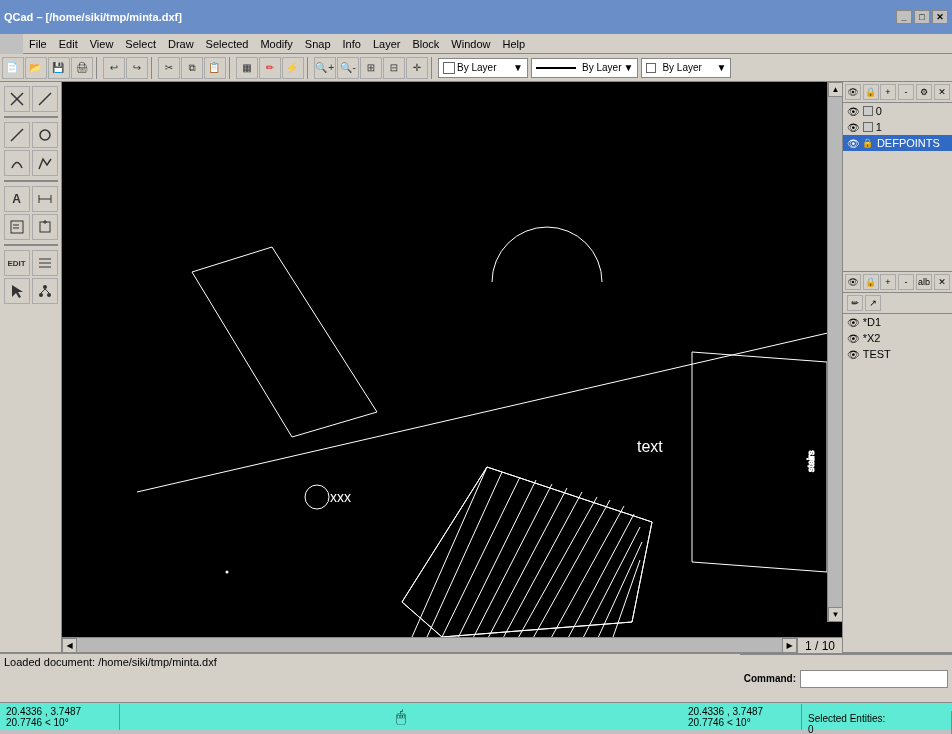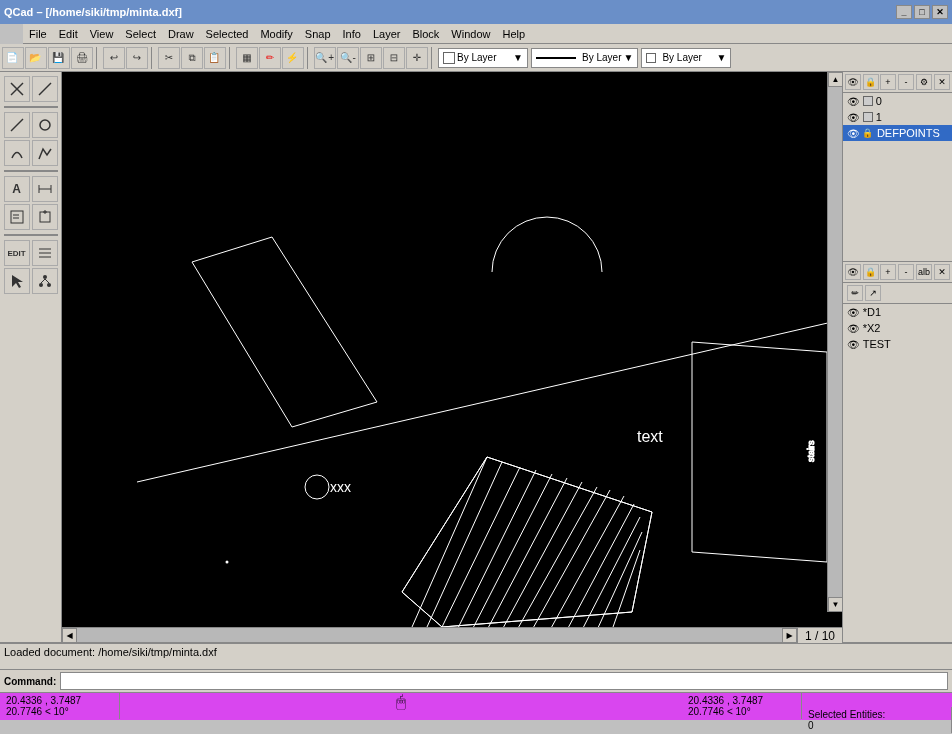--- a/index.html
+++ b/index.html
@@ -1,20 +1,20 @@
 <!DOCTYPE html>
 <html><head>
   <meta charset="utf-8">
   <style>
     * { margin: 0; padding: 0; box-sizing: border-box; }
     body { width: 952px; height: 734px; background: #c0c0c0; font-family: 'Arial', sans-serif; font-size: 11px; overflow: hidden; user-select: none; }
 
     
     #titlebar {
-      width: 100%; height: 24px; background: #6a8fc8;
+      width: 100%; height: 34px; background: #6a8fc8;
       display: flex; align-items: center; justify-content: space-between;
       padding: 0 4px; color: white; font-size: 11px; font-weight: bold;
     }
     #titlebar-controls { display: flex; gap: 2px; }
     #titlebar-controls span {
       width: 16px; height: 14px; background: #c0c0c0; border: 1px solid #888;
       display: flex; align-items: center; justify-content: center; font-size: 9px; color: #000; cursor: pointer;
     }
 
     
@@ -92,39 +92,39 @@
       padding: 2px; background: #d4d0c8; border-bottom: 1px solid #888;
     }
     .block-row {
       display: flex; align-items: center; padding: 2px 4px; gap: 3px;
       font-size: 11px; cursor: pointer;
     }
 
     
     #command-area {
       width: 100%; height: 50px; background: #d4d0c8;
-      border-top: 2px solid #888; display: flex; flex-direction: column;
+      border-top: 2px solid #888; display: flex; flex-direction: row;
     }
     #command-log {
       flex: 1; padding: 2px 4px; font-size: 11px; color: #000;
     }
     #command-input-row {
       display: flex; align-items: center; padding: 2px 4px; gap: 4px;
       border-top: 1px solid #888;
     }
     #command-input-label { font-size: 10px; font-weight: bold; color: #000; }
     #command-input {
       flex: 1; height: 18px; border: 1px solid #888; background: #fff;
       font-size: 11px; padding: 0 2px; outline: none;
     }
 
     
     #statusbar {
-      width: 100%; height: 28px; background: #d946ef;
-      border-top: 1px solid #888; display: flex; align-items: flex-start;
+      width: 100%; height: 28px; background: #5eead4;
+      border-top: 1px solid #888; display: flex; align-items: center;
     }
     .status-cell {
       border-right: 1px solid #888; padding: 2px 6px;
       display: flex; flex-direction: column; justify-content: center;
       font-size: 10px; min-width: 120px;
     }
     .status-cell-center {
       flex: 1; display: flex; align-items: center; justify-content: center;
     }
   </style>

